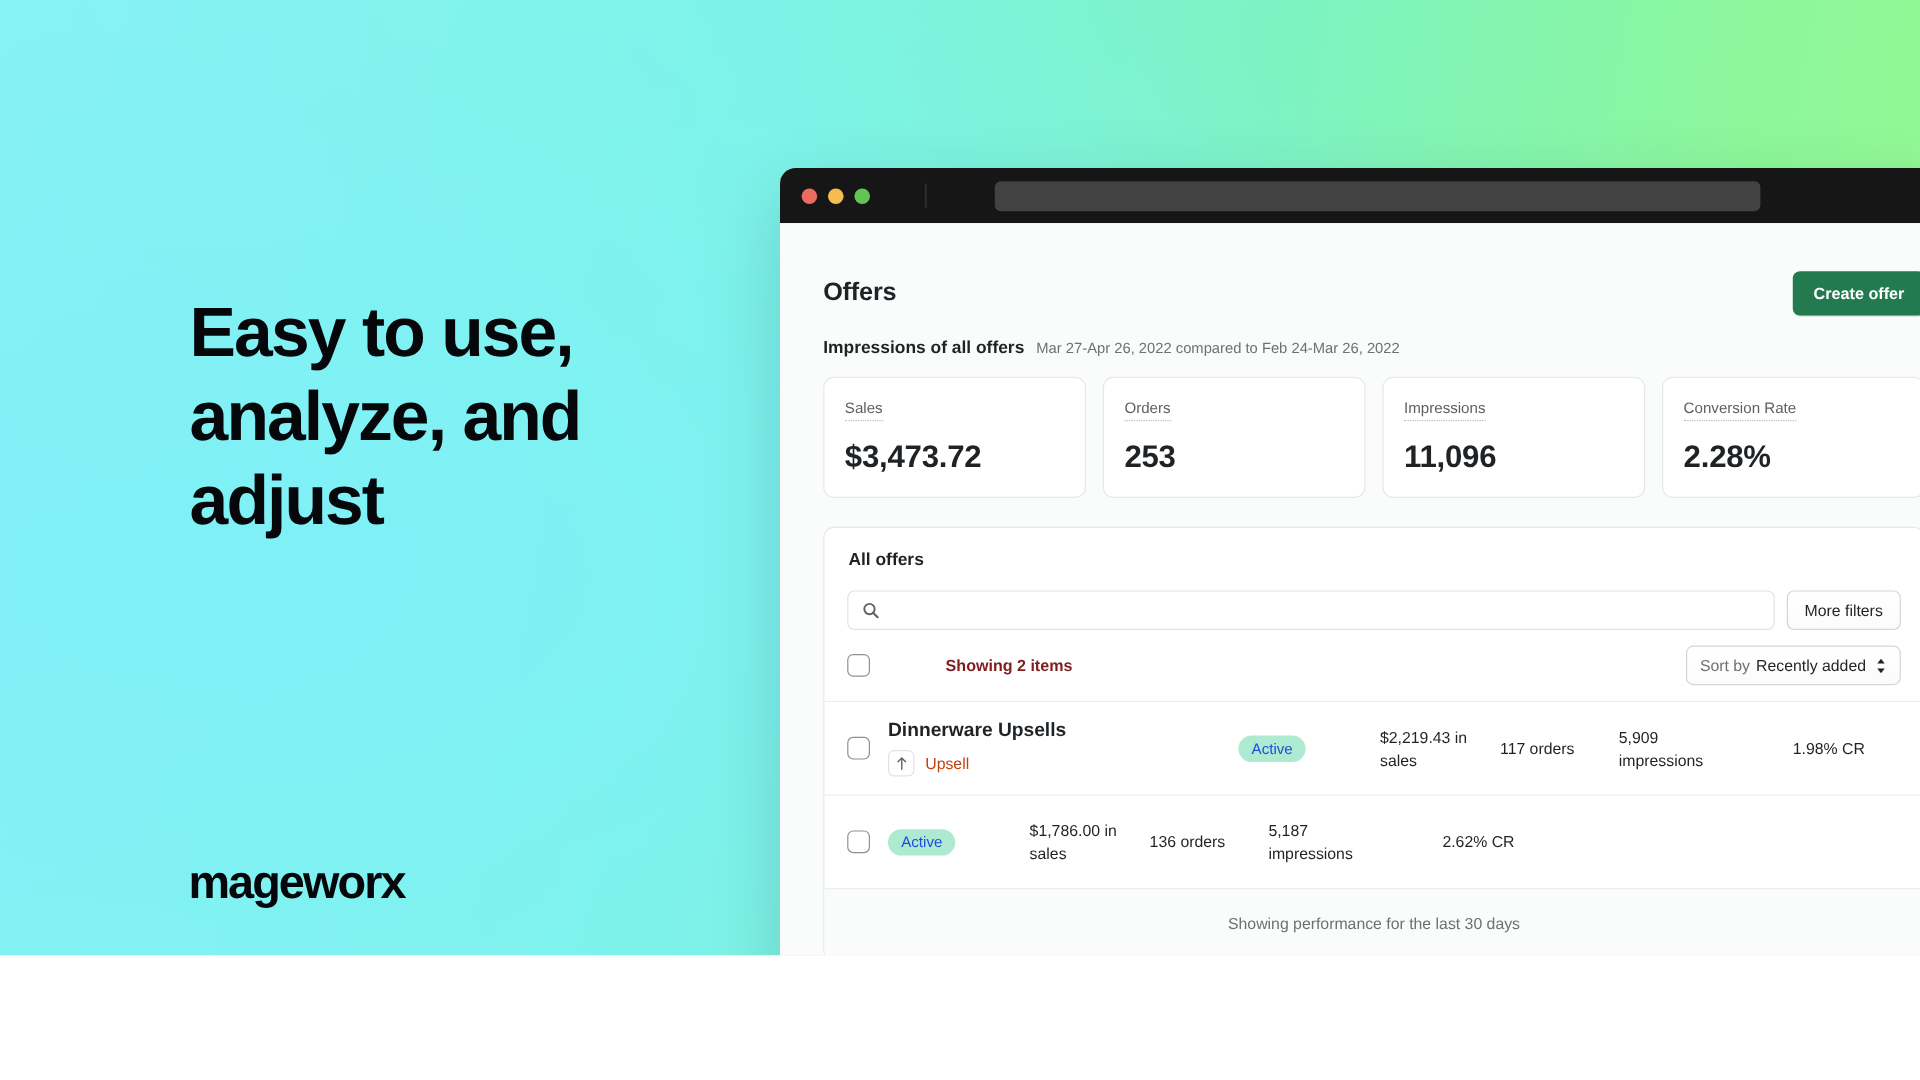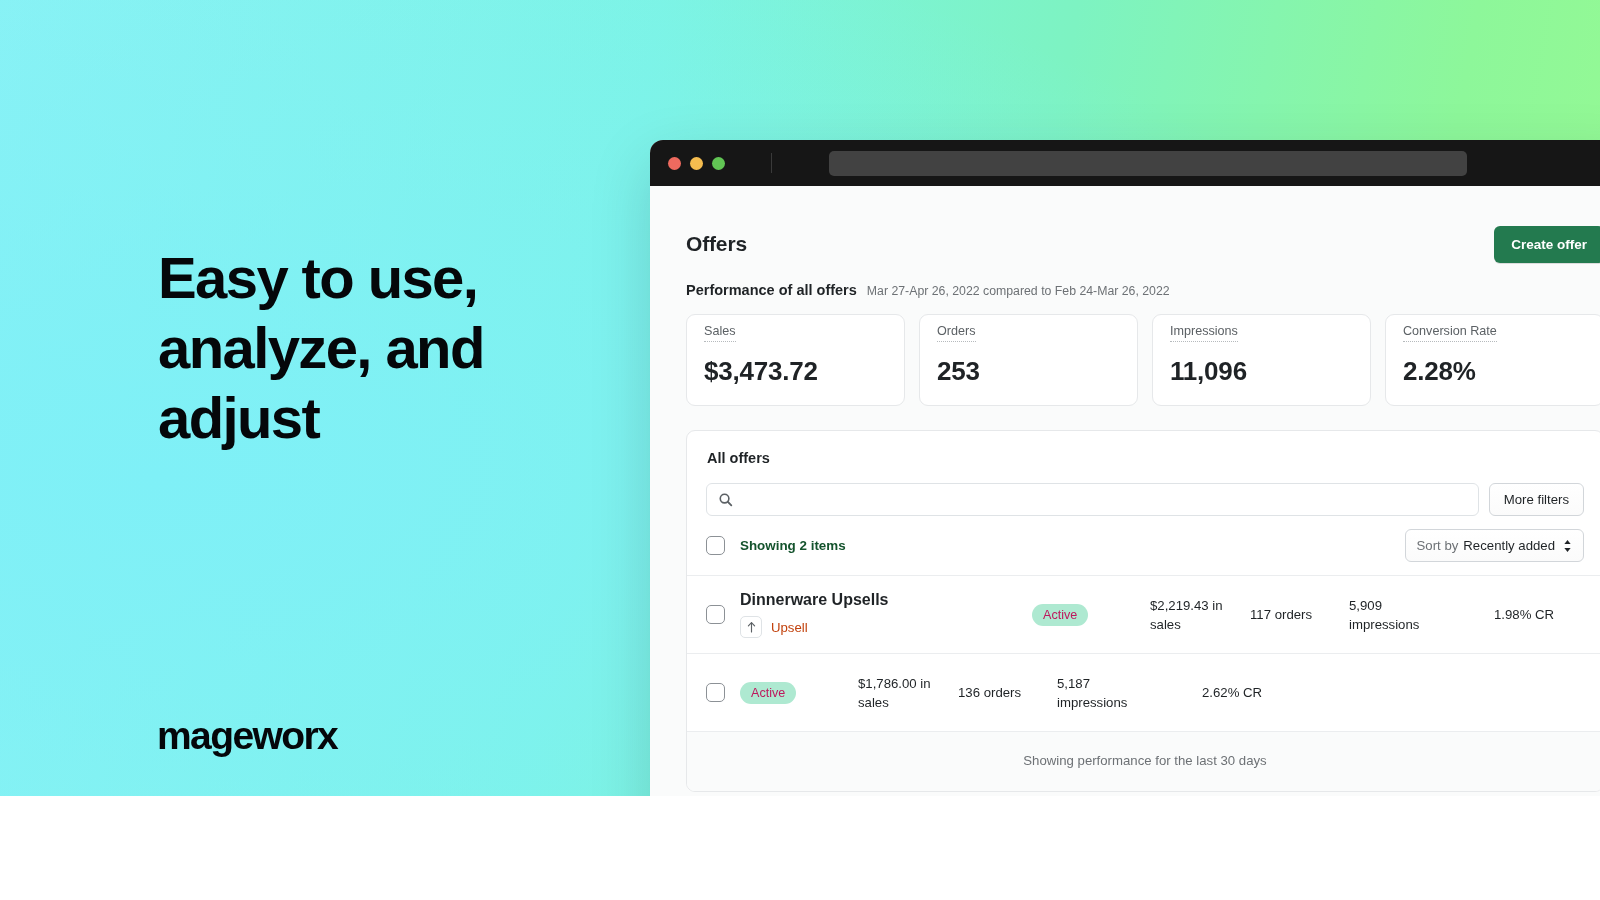--- a/index.html
+++ b/index.html
@@ -145,21 +145,21 @@
   #metrics {
     margin-top: 16px;
     display: flex;
     gap: 14px;
   }
   .metric-card {
     flex: 1;
     background: #ffffff;
     border: 1px solid #e6e8ea;
     border-radius: 9px;
-    padding: 6px 17px 18px 17px;
+    padding: 16px 17px 18px 17px;
     min-height: 90px;
   }
   .metric-label {
     font-size: 12.6px;
     color: #5c6165;
     border-bottom: 1px dotted #b6babd;
     display: inline-block;
     padding-bottom: 2px;
     line-height: 15px;
   }
@@ -240,21 +240,22 @@
     width: 19px; height: 19px;
     border: 1.6px solid #8c9196;
     border-radius: 5px;
     background: #fff;
     cursor: pointer;
     flex: 0 0 auto;
   }
   #showing-count {
     font-size: 13.4px;
     font-weight: 600;
-    color: #14532d;
+    color: #7f1d1d;
+    margin-left: 48px;
   }
   #sort-select {
     height: 33px;
     border: 1px solid #d2d6da;
     background: linear-gradient(180deg,#ffffff,#fbfbfb);
     border-radius: 6px;
     padding: 0 11px;
     display: flex;
     align-items: center;
     gap: 5px;
@@ -304,21 +305,21 @@
     flex: 0 0 auto;
   }
   .offer-type-label {
     font-size: 13.2px;
     color: #c2410c;
   }
   .offer-status-col { width: 118px; flex: 0 0 118px; }
   .status-badge {
     display: inline-block;
     background: #aee9d1;
-    color: #be185d;
+    color: #1d4ed8;
     font-size: 12.6px;
     padding: 4px 11px;
     border-radius: 11px;
   }
   .offer-metric {
     font-size: 13.2px;
     color: #1f2326;
     line-height: 19px;
   }
   .col-sales       { width: 100px; flex: 0 0 100px; }
@@ -361,21 +362,21 @@
     </div>
 
     <div id="viewport">
 
       <div id="page-header">
         <div id="page-title">Offers</div>
         <button id="create-offer-button">Create offer</button>
       </div>
 
       <div id="performance-row">
-        <span id="performance-title">Performance of all offers</span>
+        <span id="performance-title">Impressions of all offers</span>
         <span id="performance-range">Mar 27-Apr 26, 2022 compared to Feb 24-Mar 26, 2022</span>
       </div>
 
       <div id="metrics">
 
         <div class="metric-card">
           <div class="metric-label">Sales</div>
           <div class="metric-value">$3,473.72</div>
         </div>
 

